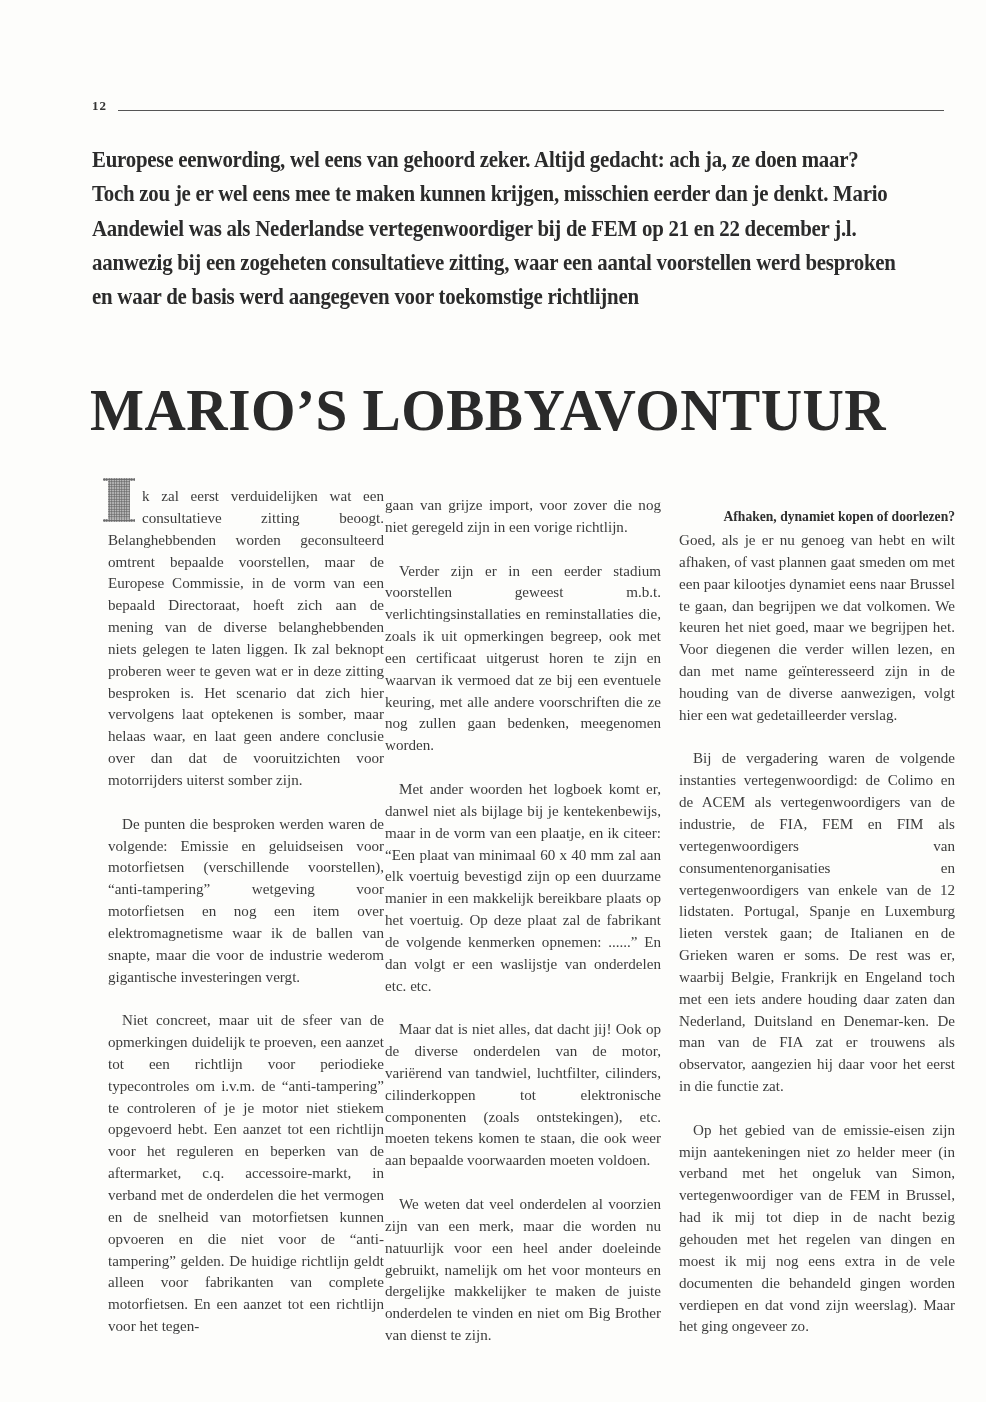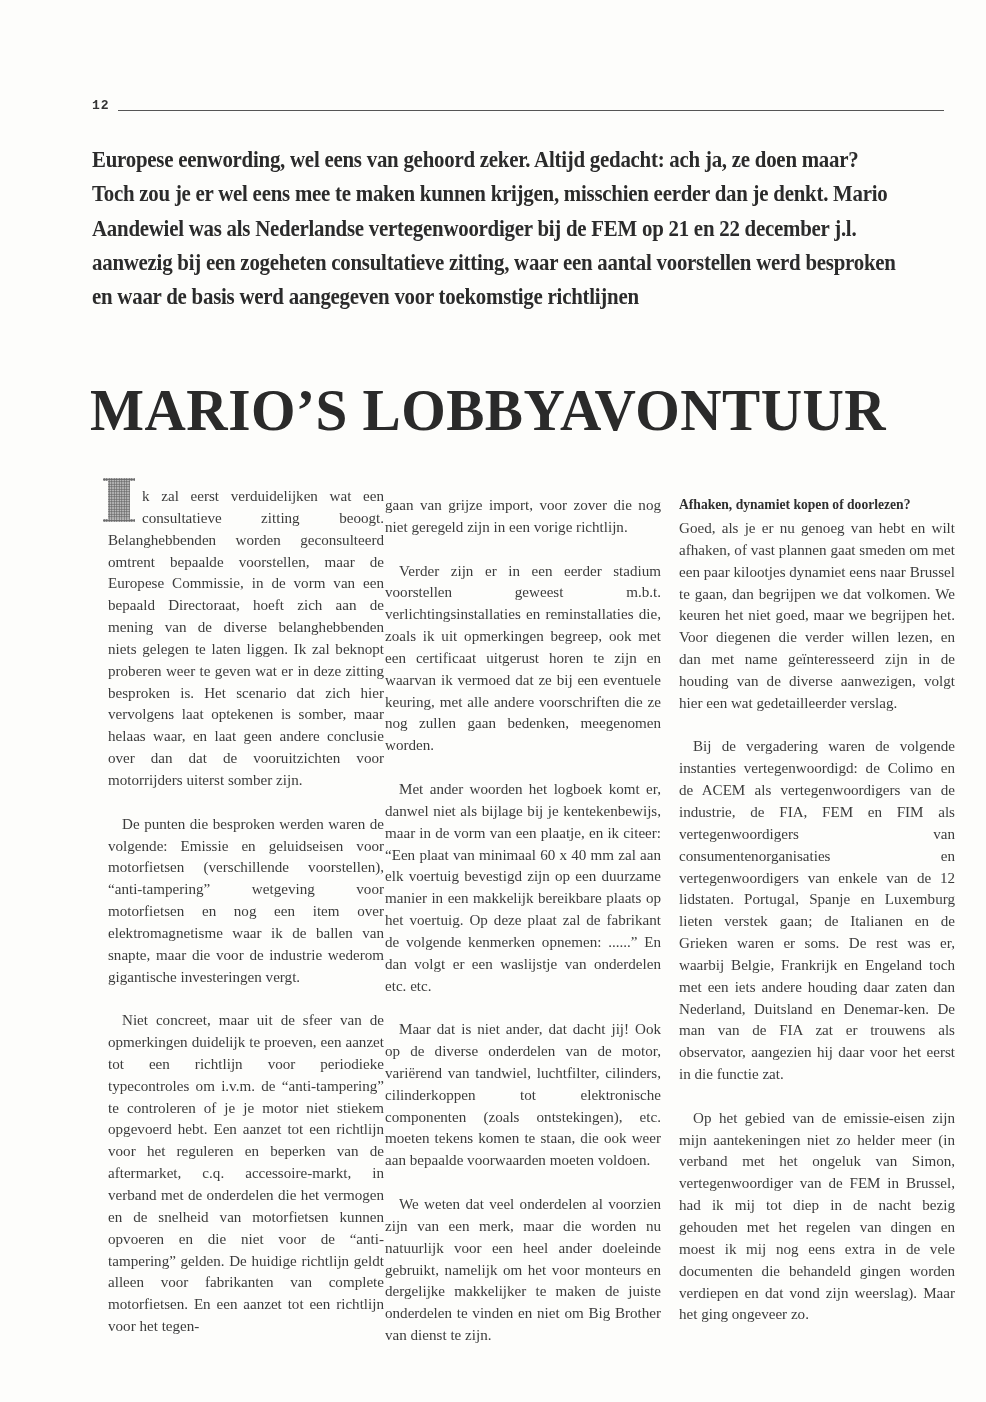--- a/index.html
+++ b/index.html
@@ -2,21 +2,21 @@
 <html><head>
 <meta charset="utf-8">
 <style>
   html, body { margin:0; padding:0; }
   body {
     width:986px; height:1402px; background:#fdfdfb; position:relative; overflow:hidden;
     font-family:"Liberation Serif","DejaVu Serif",serif; color:#3a3a3a;
   }
   .page-number {
     position:absolute; left:92px; top:98px; font-size:13px; font-weight:bold; color:#333;
-    font-family:Liberation Mono, monospace; letter-spacing:1px;
+    font-family:Liberation Serif, serif; letter-spacing:1px;
   }
   .header-rule {
     position:absolute; left:118px; top:110px; width:826px; height:1px; background:#555;
   }
   .intro {
     position:absolute; left:92px; top:143px; width:860px;
     font-family:"Liberation Serif",serif; font-weight:bold; font-size:22.2px; line-height:34.3px;
     color:#2b2b2b; letter-spacing:-0.25px; transform:scaleX(0.94); transform-origin:left top;
   }
   .title {
@@ -41,21 +41,21 @@
     position:relative;
   }
   .dropcap::before, .dropcap::after {
     content:""; position:absolute; left:-5px; width:32px; height:3px; background:inherit;
     background-image:radial-gradient(#666 0.8px, transparent 1px); background-size:2.5px 2.5px; background-color:#bbb;
   }
   .dropcap::before { top:0; }
   .dropcap::after { bottom:0; }
   .dropcap .sr { position:absolute; opacity:0; }
   .subhead {
-    font-weight:bold; font-size:13.6px; line-height:20px; margin:0 0 3px 0; text-align:left; color:#2f2f2f;
+    font-weight:bold; font-size:13.6px; line-height:20px; margin:12px 0 3px 0; text-align:right; color:#2f2f2f;
   }
 </style>
 </head>
 <body>
 
 <div class="page-number">12</div>
 <div class="header-rule"></div>
 
 <div class="intro">Europese eenwording, wel eens van gehoord zeker. Altijd gedacht: ach ja, ze doen maar? Toch zou je er wel eens mee te maken kunnen krijgen, misschien eerder dan je denkt. Mario Aandewiel was als Nederlandse vertegenwoordiger bij de FEM op 21 en 22 december j.l. aanwezig bij een zogeheten consultatieve zitting, waar een aantal voorstellen werd besproken en waar de basis werd aangegeven voor toekomstige richtlijnen</div>
 
@@ -66,21 +66,21 @@
         <span class="sr">I</span>
       </span><span>k zal eerst verduidelijken wat een consultatieve zitting beoogt. Belanghebbenden worden geconsulteerd omtrent bepaalde voorstellen, maar de Europese Commissie, in de vorm van een bepaald Directoraat, hoeft zich aan de mening van de diverse belanghebbenden niets gelegen te laten liggen. Ik zal beknopt proberen weer te geven wat er in deze zitting besproken is. Het scenario dat zich hier vervolgens laat optekenen is somber, maar helaas waar, en laat geen andere conclusie over dan dat de vooruitzichten voor motorrijders uiterst somber zijn.</span></p>
   <p>De punten die besproken werden waren de volgende: Emissie en geluidseisen voor motorfietsen (verschillende voorstellen), “anti-tampering” wetgeving voor motorfietsen en nog een item over elektromagnetisme waar ik de ballen van snapte, maar die voor de industrie wederom gigantische investeringen vergt.</p>
   <p>Niet concreet, maar uit de sfeer van de opmerkingen duidelijk te proeven, een aanzet tot een richtlijn voor periodieke typecontroles om i.v.m. de “anti-tampering” te controleren of je je motor niet stiekem opgevoerd hebt. Een aanzet tot een richtlijn voor het reguleren en beperken van de aftermarket, c.q. accessoire-markt, in verband met de onderdelen die het vermogen en de snelheid van motorfietsen kunnen opvoeren en die niet voor de “anti-tampering” gelden. De huidige richtlijn geldt alleen voor fabrikanten van complete motorfietsen. En een aanzet tot een richtlijn voor het tegen-</p>
 </div>
 
 <div class="col" id="col2">
   <p class="noindent">gaan van grijze import, voor zover die nog niet geregeld zijn in een vorige richtlijn.</p>
   <p>Verder zijn er in een eerder stadium voorstellen geweest m.b.t. verlichtingsinstallaties en reminstallaties die, zoals ik uit opmerkingen begreep, ook met een certificaat uitgerust horen te zijn en waarvan ik vermoed dat ze bij een eventuele keuring, met alle andere voorschriften die ze nog zullen gaan bedenken, meegenomen worden.</p>
   <p>Met ander woorden het logboek komt er, danwel niet als bijlage bij je kentekenbewijs, maar in de vorm van een plaatje, en ik citeer: “Een plaat van minimaal 60 x 40 mm zal aan elk voertuig bevestigd zijn op een duurzame manier in een makkelijk bereikbare plaats op het voertuig. Op deze plaat zal de fabrikant de volgende kenmerken opnemen: ......” En dan volgt er een waslijstje van onderdelen etc. etc.</p>
-  <p>Maar dat is niet ander, dat dacht jij! Ook op de diverse onderdelen van de motor, variërend van tandwiel, luchtfilter, cilinders, cilinderkoppen tot elektronische componenten (zoals ontstekingen), etc. moeten tekens komen te staan, die ook weer aan bepaalde voorwaarden moeten voldoen.</p>
+  <p>Maar dat is niet alles, dat dacht jij! Ook op de diverse onderdelen van de motor, variërend van tandwiel, luchtfilter, cilinders, cilinderkoppen tot elektronische componenten (zoals ontstekingen), etc. moeten tekens komen te staan, die ook weer aan bepaalde voorwaarden moeten voldoen.</p>
   <p>We weten dat veel onderdelen al voorzien zijn van een merk, maar die worden nu natuurlijk voor een heel ander doeleinde gebruikt, namelijk om het voor monteurs en dergelijke makkelijker te maken de juiste onderdelen te vinden en niet om Big Brother van dienst te zijn.</p>
 </div>
 
 <div class="col" id="col3">
   <div class="subhead">Afhaken, dynamiet kopen of doorlezen?</div>
   <p class="noindent">Goed, als je er nu genoeg van hebt en wilt afhaken, of vast plannen gaat smeden om met een paar kilootjes dynamiet eens naar Brussel te gaan, dan begrijpen we dat volkomen. We keuren het niet goed, maar we begrijpen het. Voor diegenen die verder willen lezen, en dan met name geïnteresseerd zijn in de houding van de diverse aanwezigen, volgt hier een wat gedetailleerder verslag.</p>
   <p>Bij de vergadering waren de volgende instanties vertegenwoordigd: de Colimo en de ACEM als vertegenwoordigers van de industrie, de FIA, FEM en FIM als vertegenwoordigers van consumentenorganisaties en vertegenwoordigers van enkele van de 12 lidstaten. Portugal, Spanje en Luxemburg lieten verstek gaan; de Italianen en de Grieken waren er soms. De rest was er, waarbij Belgie, Frankrijk en Engeland toch met een iets andere houding daar zaten dan Nederland, Duitsland en Denemar-ken. De man van de FIA zat er trouwens als observator, aangezien hij daar voor het eerst in die functie zat.</p>
   <p>Op het gebied van de emissie-eisen zijn mijn aantekeningen niet zo helder meer (in verband met het ongeluk van Simon, vertegenwoordiger van de FEM in Brussel, had ik mij tot diep in de nacht bezig gehouden met het regelen van dingen en moest ik mij nog eens extra in de vele documenten die behandeld gingen worden verdiepen en dat vond zijn weerslag). Maar het ging ongeveer zo.</p>
 </div>
 

